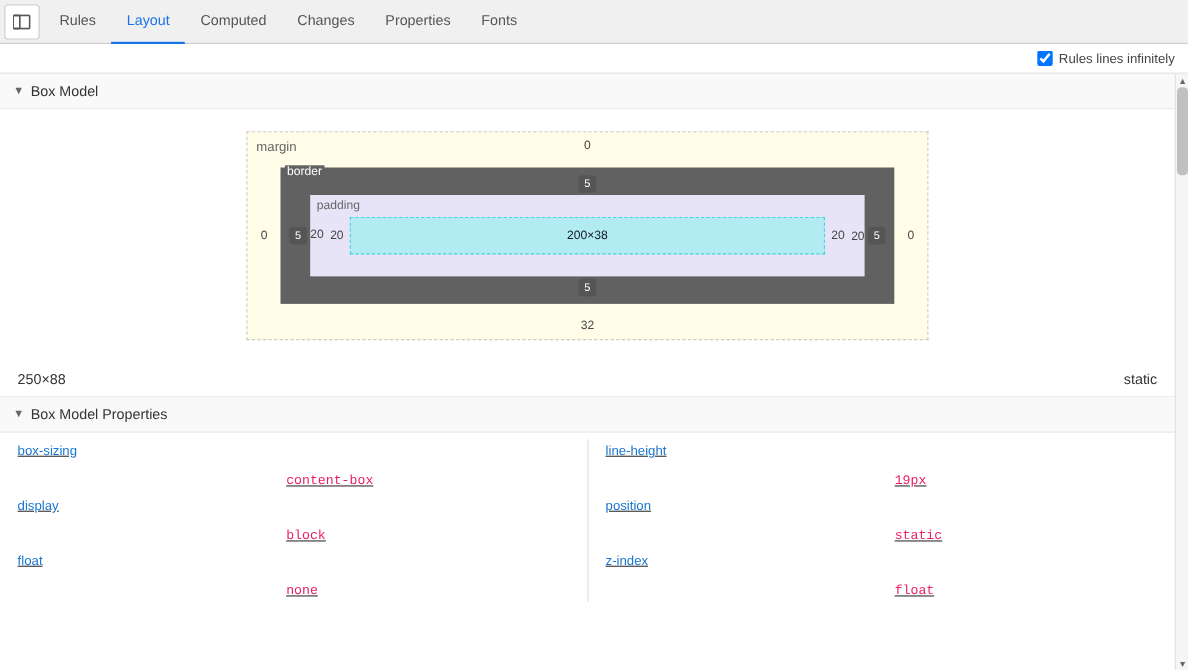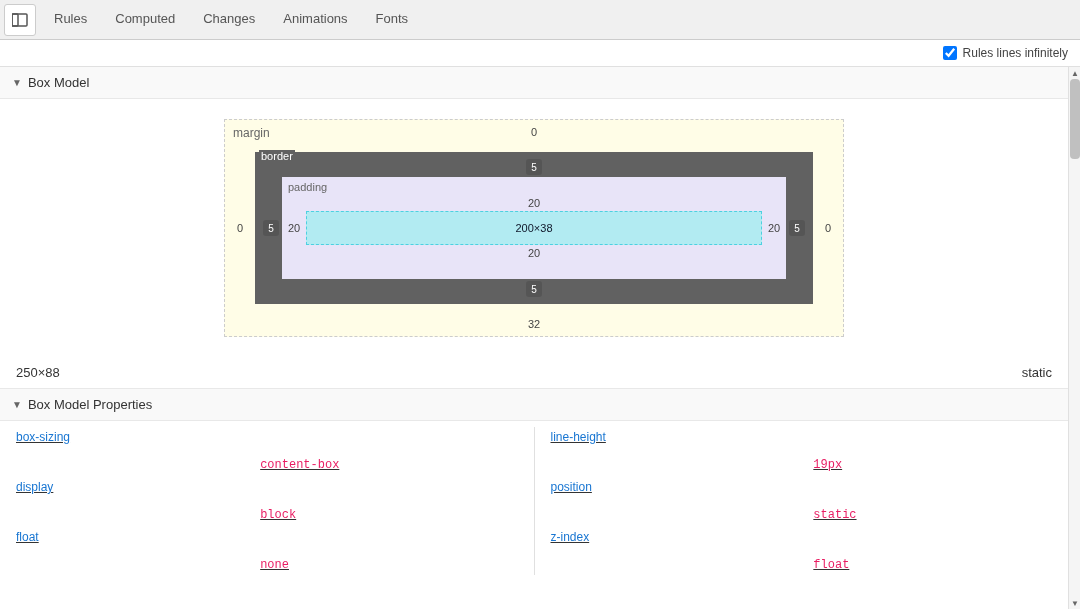--- a/index.html
+++ b/index.html
@@ -259,21 +259,20 @@
       flex-shrink: 0;
     }
 
     
     .padding-box {
       background: #e8e4f8;
       padding: 20px 0;
       position: relative;
       flex: 1;
       display: flex;
-      flex-direction: column;
       align-items: center;
     }
 
     .padding-label {
       position: absolute;
       top: 4px;
       left: 6px;
       font-size: 11px;
       color: #666;
     }
@@ -393,23 +392,24 @@
 <body>
 
 <div class="tab-bar">
   <div class="tab-bar-toggle">
     <svg width="16" height="14" viewBox="0 0 16 14" fill="none">
       <rect x="0" y="1" width="6" height="12" rx="1" stroke="#555" stroke-width="1.5" fill="none"></rect>
       <rect x="0" y="1" width="15" height="12" rx="1" stroke="#555" stroke-width="1.5" fill="none"></rect>
     </svg>
   </div>
   <div class="tab">Rules</div>
+  <div class="tab active">Layout</div>
   <div class="tab">Computed</div>
   <div class="tab">Changes</div>
-  <div class="tab">Animations</div>
+  <div class="tab">Properties</div>
   <div class="tab">Fonts</div>
 </div>
 
 <div class="content">
 
   <div class="sub-bar">
     <input type="checkbox" checked="" id="extendLines" style="">
     <label for="extendLines">Rules lines infinitely</label>
   </div>
 

